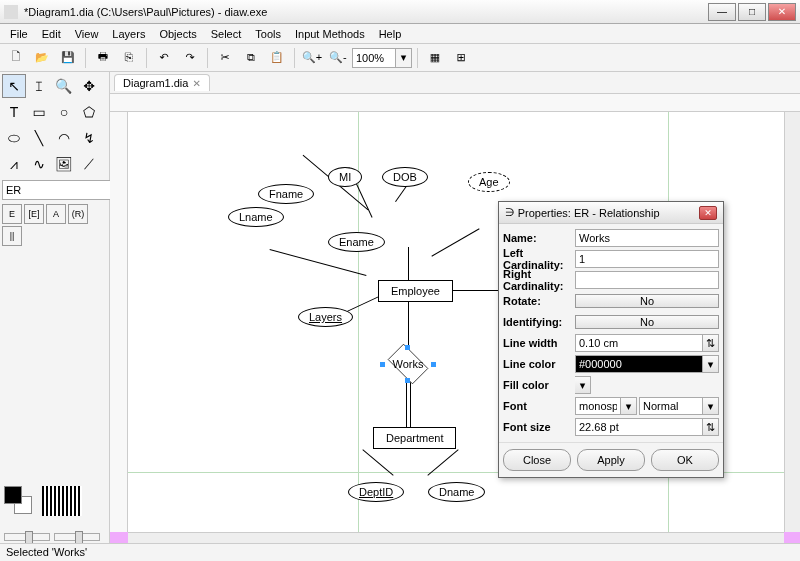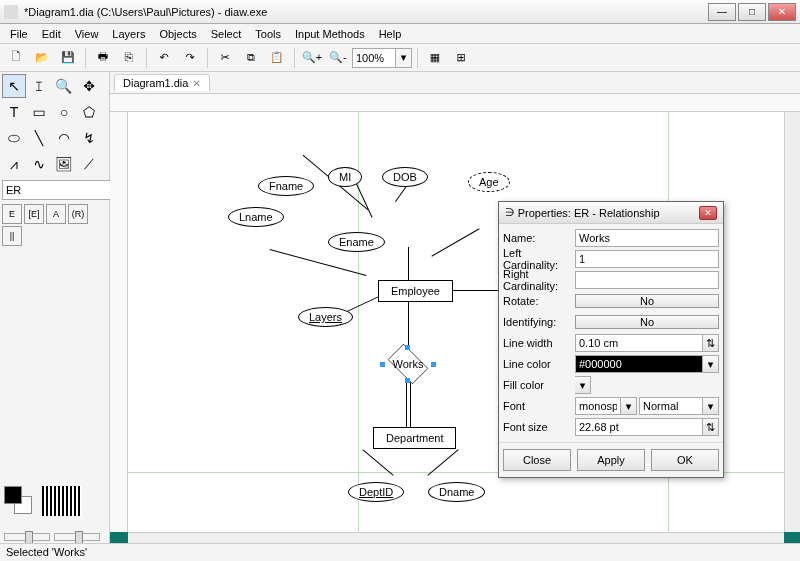--- a/index.html
+++ b/index.html
@@ -29,21 +29,21 @@
 .erbtns { display: flex; gap: 2px; margin: 2px 0; }
 .erbtn { width: 20px; height: 20px; border: 1px solid #999; display: flex; align-items: center; justify-content: center; font-size: 9px; }
 .colorpanel { position: absolute; bottom: 40px; left: 4px; width: 100px; height: 40px; display: flex; align-items: center; gap: 8px; }
 .swatches { position: relative; width: 30px; height: 30px; }
 .swatch-fg { position: absolute; width: 18px; height: 18px; background: #000; border: 1px solid #888; z-index: 2; }
 .swatch-bg { position: absolute; width: 18px; height: 18px; background: #fff; border: 1px solid #888; left: 10px; top: 10px; }
 .hatches { width: 40px; height: 30px; background: repeating-linear-gradient(90deg,#000 0 2px,#fff 2px 4px); }
 .sliders { position: absolute; bottom: 20px; left: 4px; display: flex; gap: 4px; }
 .slider { width: 46px; height: 8px; border: 1px solid #aaa; position: relative; }
 .slider::after { content:''; position: absolute; left: 20px; top: -3px; width: 6px; height: 14px; background: #ddd; border: 1px solid #888; }
-.canvaswrap { flex: 1; position: relative; background: #0f766e; }
+.canvaswrap { flex: 1; position: relative; background: #f0abfc; }
 .tabbar { height: 22px; background: #f4f4f4; border-bottom: 1px solid #ccc; display: flex; align-items: center; padding: 0 4px; }
 .tab { padding: 2px 8px; border: 1px solid #ccc; border-bottom: none; background: #fff; border-radius: 4px 4px 0 0; display: flex; align-items: center; gap: 4px; }
 .tab .x { font-size: 10px; color: #888; }
 .rulers-h { height: 18px; background: #f8f8f8; border-bottom: 1px solid #ccc; position: relative; }
 .ruler-v { width: 18px; background: #f8f8f8; border-right: 1px solid #ccc; position: absolute; left: 0; top: 40px; bottom: 18px; }
 .canvas { position: absolute; left: 18px; top: 40px; right: 16px; bottom: 18px; background: #fff; overflow: hidden; }
 .canvas .pagebreak-v { position: absolute; top: 0; bottom: 0; width: 1px; background: #bdb; }
 .canvas .pagebreak-h { position: absolute; left: 0; right: 0; height: 1px; background: #bdb; }
 .scroll-v { position: absolute; right: 0; top: 40px; bottom: 18px; width: 16px; background: #eee; border-left: 1px solid #ccc; }
 .scroll-h { position: absolute; left: 18px; right: 16px; bottom: 0; height: 18px; background: #eee; border-top: 1px solid #ccc; }
@@ -56,29 +56,29 @@
 .errel .diamond { position: absolute; inset: 0; border: 1px solid #000; background: #fff; transform: rotate(45deg) scale(0.7,0.7); }
 .errel .dlabel { position: absolute; inset: 0; display: flex; align-items: center; justify-content: center; z-index: 2; }
 .sel-handle { position: absolute; width: 5px; height: 5px; background: #39f; }
 .connector { position: absolute; background: #000; }
 
 .dialog { position: absolute; left: 498px; top: 201px; width: 226px; background: #f4f4f4; border: 1px solid #666; box-shadow: 2px 2px 6px rgba(0,0,0,0.3); }
 .dialog .dtitle { height: 22px; background: linear-gradient(#fdfdfd,#e0e0e0); display: flex; align-items: center; padding: 0 6px; border-bottom: 1px solid #ccc; }
 .dialog .dtitle .dx { margin-left: auto; width: 18px; height: 14px; background: linear-gradient(#e88,#c44); color: #fff; display: flex; align-items: center; justify-content: center; font-size: 9px; border: 1px solid #933; border-radius: 2px; }
 .dialog .dbody { padding: 4px; }
 .drow { display: flex; align-items: center; height: 20px; margin-bottom: 1px; }
-.drow .dl { width: 72px; }
+.drow .dl { width: 72px; font-weight: bold; }
 .drow .dv { flex: 1; }
 .dinput { width: 100%; height: 18px; border: 1px solid #aaa; padding: 0 3px; background: #fff; }
 .dbtn-wide { width: 100%; height: 14px; border: 1px solid #999; background: linear-gradient(#fafafa,#e4e4e4); display: flex; align-items: center; justify-content: center; }
 .dselect { display: flex; }
 .dselect .dinput { flex: 1; }
 .dselect .drop { width: 16px; height: 18px; border: 1px solid #aaa; border-left: none; display: flex; align-items: center; justify-content: center; background: linear-gradient(#fafafa,#e4e4e4); }
 .dlgbtns { display: flex; gap: 6px; justify-content: center; padding: 6px 4px; border-top: 1px solid #ddd; }
-.dlgbtn { width: 84px; height: 22px; border: 1px solid #999; background: linear-gradient(#fafafa,#e4e4e4); display: flex; align-items: center; justify-content: center; border-radius: 0; text-align: center; }
+.dlgbtn { width: 84px; height: 22px; border: 1px solid #999; background: linear-gradient(#fafafa,#e4e4e4); display: flex; align-items: center; justify-content: center; border-radius: 10px; text-align: center; }
 .underline { text-decoration: underline; }
 </style>
 </head>
 <body>
 
 <div class="titlebar">
   <span class="icon"></span>
   <span class="title">*Diagram1.dia (C:\Users\Paul\Pictures) - diaw.exe</span>
   <div class="winbtns">
     <div class="winbtn">—</div>
@@ -187,21 +187,21 @@
       <div class="connector" style="left:165px;top:70px;width:85px;height:1px;transform:rotate(40deg)"></div>
       <div class="connector" style="left:205px;top:80px;width:55px;height:1px;transform:rotate(65deg)"></div>
       <div class="connector" style="left:260px;top:75px;width:35px;height:1px;transform:rotate(-55deg)"></div>
       <div class="connector" style="left:300px;top:130px;width:55px;height:1px;transform:rotate(-30deg)"></div>
       <div class="connector" style="left:140px;top:150px;width:100px;height:1px;transform:rotate(15deg)"></div>
       <div class="connector" style="left:200px;top:195px;width:55px;height:1px;transform:rotate(-25deg)"></div>
       <div class="connector" style="left:312px;top:178px;width:60px;height:1px"></div>
       <div class="connector" style="left:230px;top:350px;width:40px;height:1px;transform:rotate(40deg)"></div>
       <div class="connector" style="left:295px;top:350px;width:40px;height:1px;transform:rotate(-40deg)"></div>
 
-      <div class="erattr" style="left:130px;top:64px">Fname</div>
+      <div class="erattr" style="left:130px;top:72px">Fname</div>
       <div class="erattr" style="left:200px;top:55px">MI</div>
       <div class="erattr" style="left:254px;top:55px">DOB</div>
       <div class="erattr dashed" style="left:340px;top:60px">Age</div>
       <div class="erattr" style="left:100px;top:95px">Lname</div>
       <div class="erattr" style="left:200px;top:120px">Ename</div>
       <div class="erattr" style="left:170px;top:195px">
           <span class="underline">Layers</span>
         </div>
 
       <div class="erent" style="left:250px;top:168px">Employee</div>

